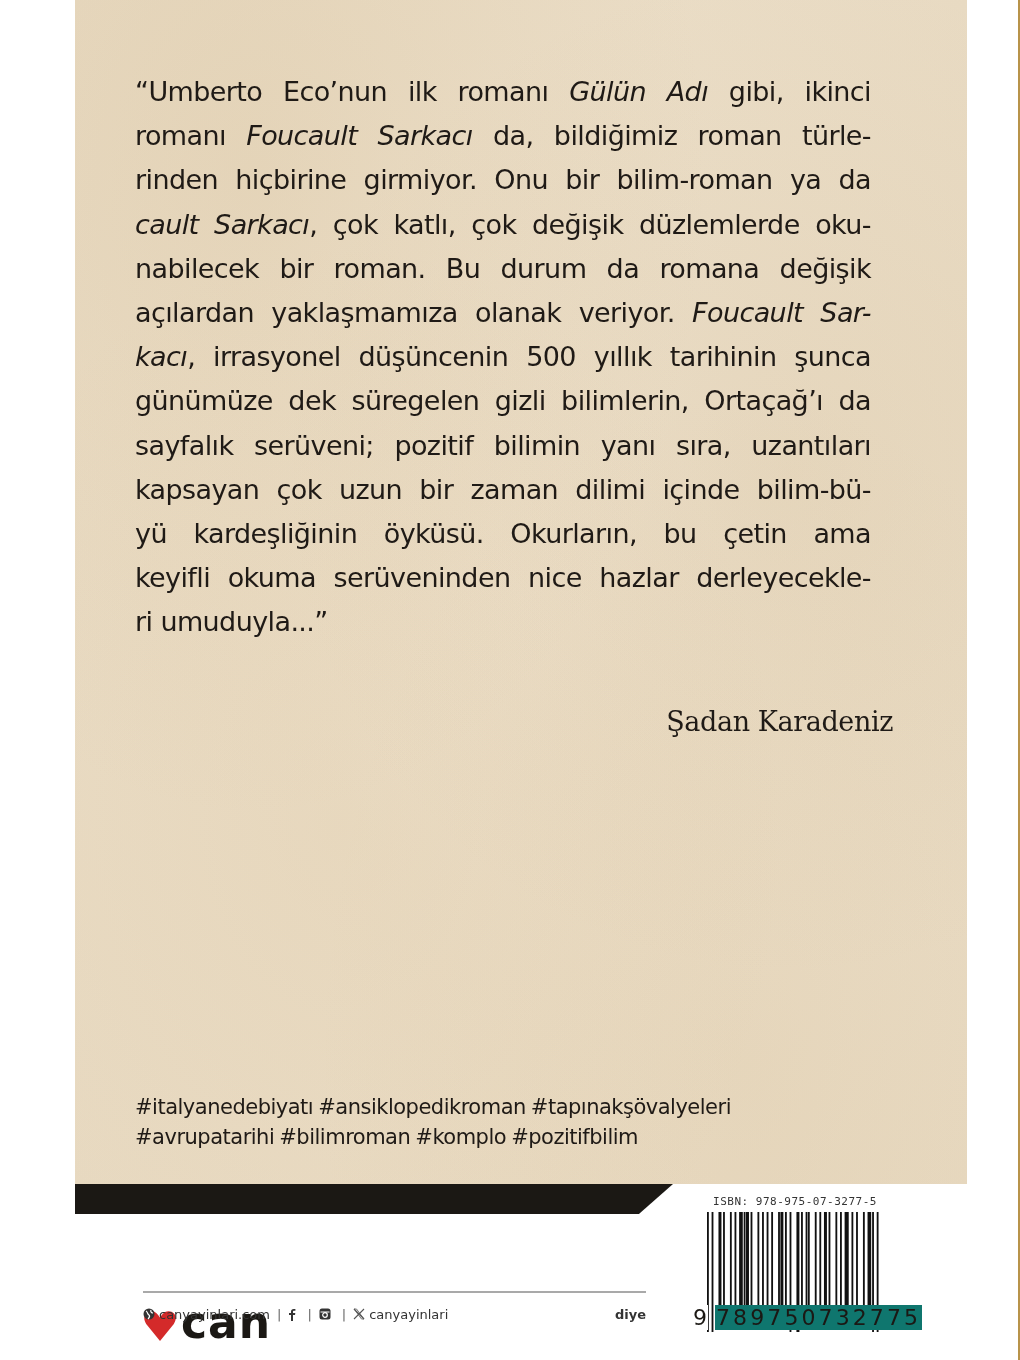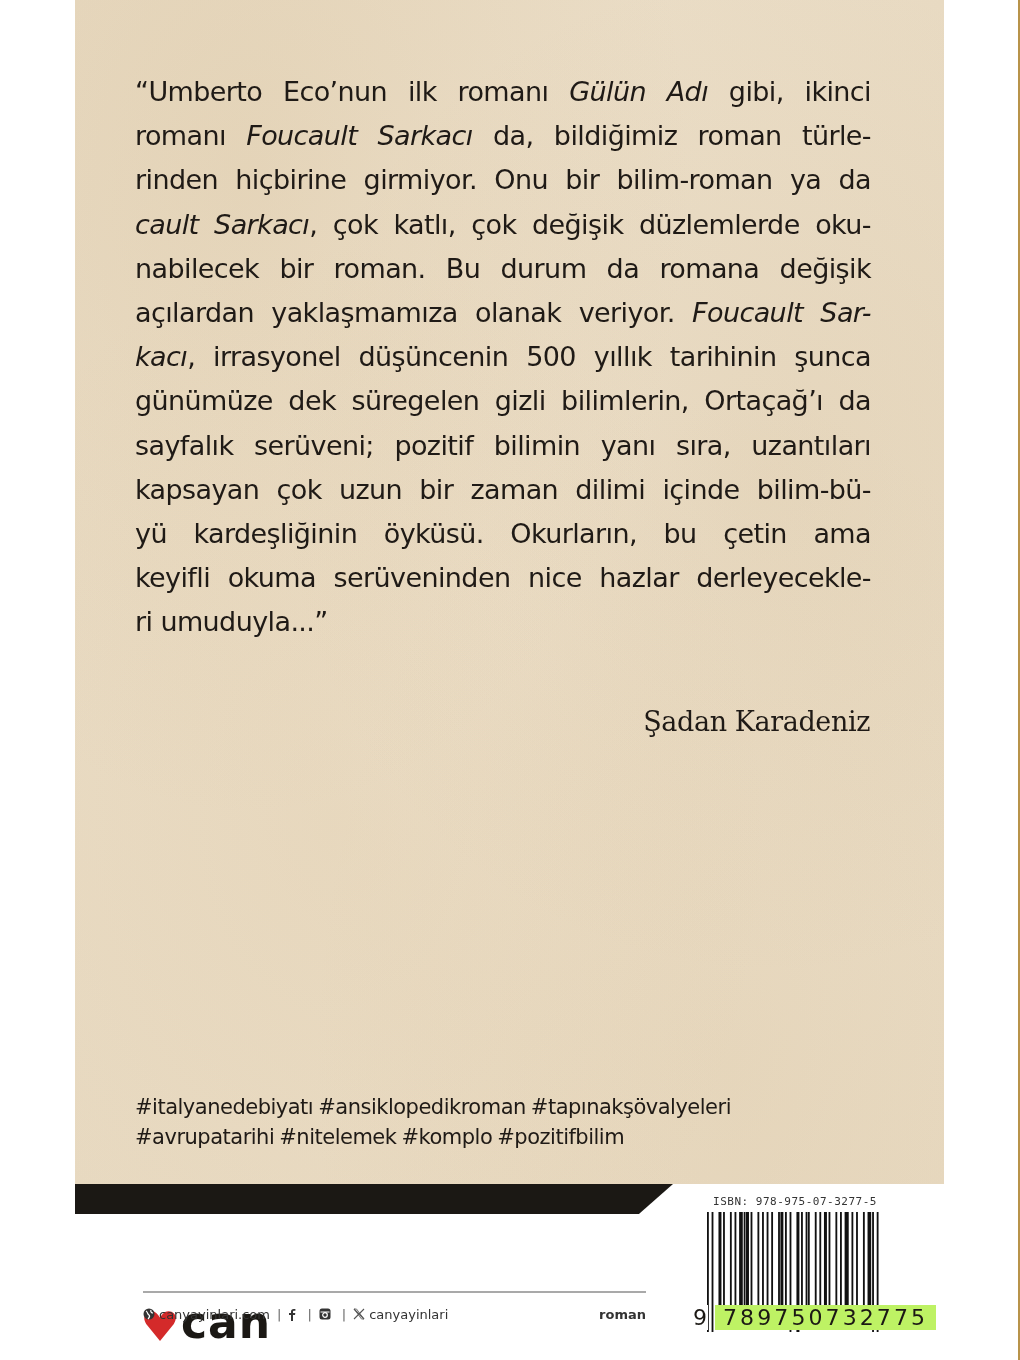--- a/index.html
+++ b/index.html
@@ -13,20 +13,21 @@
     background: #ffffff;
   }
   .paper {
     position: absolute; left: 0; top: 0; width: 869px; height: 1184px;
     background:
       radial-gradient(ellipse at 20% 15%, rgba(200,170,120,0.18), transparent 45%),
       radial-gradient(ellipse at 80% 40%, rgba(190,160,110,0.14), transparent 50%),
       radial-gradient(ellipse at 30% 70%, rgba(205,175,125,0.16), transparent 50%),
       radial-gradient(ellipse at 75% 90%, rgba(200,170,120,0.14), transparent 45%),
       radial-gradient(ellipse at 50% 50%, #efe3cf, #e8dac2);
+    padding-left: 23px;
   }
   .edge {
     position: absolute; left: 943px; top: 0; width: 2px; height: 1360px;
     background: #b8934a;
   }
   .quote {
     position: absolute; left: 60px; top: 70px; width: 736px;
     font-family: "DejaVu Sans", "Liberation Sans", sans-serif;
     font-size: 27px; line-height: 44.2px; color: #1f1a16;
     letter-spacing: -0.6px;
@@ -74,21 +75,21 @@
     font-family: "DejaVu Sans Mono", "Liberation Mono", monospace; font-size: 11px; color: #333;
     letter-spacing: 0.5px;
   }
   .bars { position: absolute; left: 2px; top: 17px; width: 172px; height: 120px; }
   .barcode-digits {
     position: absolute; left: -12px; top: 110px; width: 200px;
     font-family: "DejaVu Sans", "Liberation Sans", sans-serif; font-size: 22px; color: #1b1814;
     letter-spacing: 1px;
   }
   .barcode-digits .lead { position: absolute; left: 0; top: 0; background: #fff; }
-  .barcode-digits .rest { position: absolute; left: 22px; top: 0; background: #bef264; padding: 0 8px; letter-spacing: 3.1px; }
+  .barcode-digits .rest { position: absolute; left: 22px; top: 0; background: #0f766e; padding: 0 1px; letter-spacing: 3.1px; }
 </style>
 </head>
 <body>
 
 <div class="cover">
   <div class="paper">
     <div class="quote" id="quote">
         <span class="line">“Umberto Eco’nun ilk romanı <em>Gülün Adı</em> gibi, ikinci</span>
         <span class="line">romanı <em>Foucault Sarkacı</em> da, bildiğimiz roman türle-</span>
         <span class="line">rinden hiçbirine girmiyor. Onu bir bilim-roman ya da</span>
@@ -99,21 +100,21 @@
         <span class="line">günümüze dek süregelen gizli bilimlerin, Ortaçağ’ı da</span>
         <span class="line">sayfalık serüveni; pozitif bilimin yanı sıra, uzantıları</span>
         <span class="line">kapsayan çok uzun bir zaman dilimi içinde bilim-bü-</span>
         <span class="line">yü kardeşliğinin öyküsü. Okurların, bu çetin ama</span>
         <span class="line">keyifli okuma serüveninden nice hazlar derleyecekle-</span>
         <span class="line last">ri umuduyla...”</span>
       </div>
     <div class="signature">Şadan Karadeniz</div>
     <div class="tags" id="tags">
         <div><span class="tag">#italyanedebiyatı</span><span class="tag">#ansiklopedikroman</span><span class="tag">#tapınakşövalyeleri</span></div>
-        <div><span class="tag">#avrupatarihi</span><span class="tag">#nitelemek</span><span class="tag">#komplo</span><span class="tag">#pozitifbilim</span></div>
+        <div><span class="tag">#avrupatarihi</span><span class="tag">#bilimroman</span><span class="tag">#komplo</span><span class="tag">#pozitifbilim</span></div>
       </div>
   </div>
 
   <div class="black-bar"></div>
 
   <div class="logo">
     <svg class="logo-heart" viewBox="0 0 32 32">
       <path d="M16 30 L3 14 C-1 8 2 2 8 2 C12 2 14 5 16 8 C18 5 20 2 24 2 C30 2 33 8 29 14 Z" fill="#d42a2a"></path>
     </svg>
     <span class="logo-text">can</span>
@@ -144,21 +145,21 @@
         </svg>
     </span>
     <span class="sep">|</span>
     <span class="ic">
       <svg width="12" height="12" viewBox="0 0 12 12">
           <path d="M1 1 L11 11 M11 1 L1 11" stroke="#555" stroke-width="1.1"></path>
           <path d="M1 1 H3.5 L11 11 H8.5 Z" fill="none" stroke="#555" stroke-width="0.8"></path>
         </svg>
     </span>
     <span>canyayinlari</span>
-    <span class="genre">roman</span>
+    <span class="genre">diye</span>
   </div>
 
   <div class="barcode-wrap">
     <div class="isbn-label">ISBN: 978-975-07-3277-5</div>
     <svg class="bars" id="bars" viewBox="0 0 172 120" preserveAspectRatio="none">
         <rect x="0.00" y="0" width="1.83" height="120" fill="#111"></rect>
         <rect x="4.59" y="0" width="1.83" height="120" fill="#111"></rect>
         <rect x="11.47" y="0" width="2.98" height="108" fill="#111"></rect>
         <rect x="16.05" y="0" width="1.83" height="108" fill="#111"></rect>
         <rect x="22.93" y="0" width="1.83" height="108" fill="#111"></rect>

